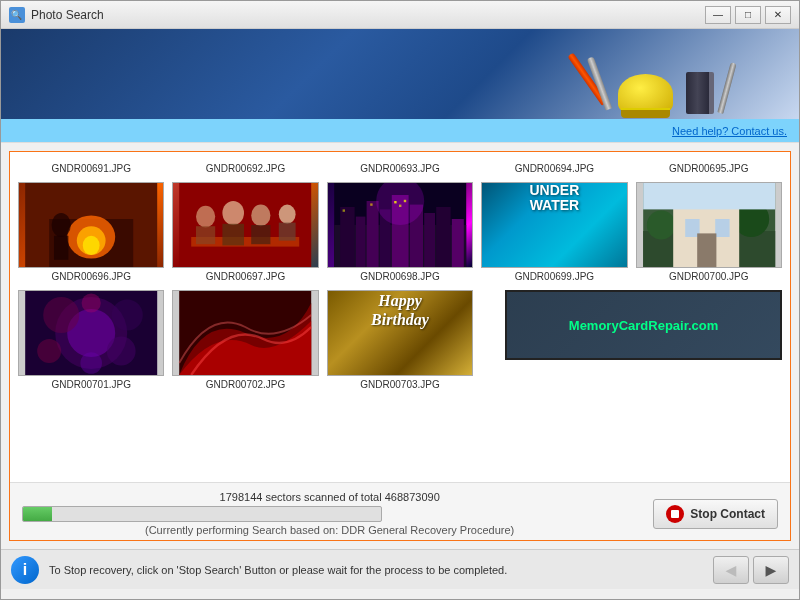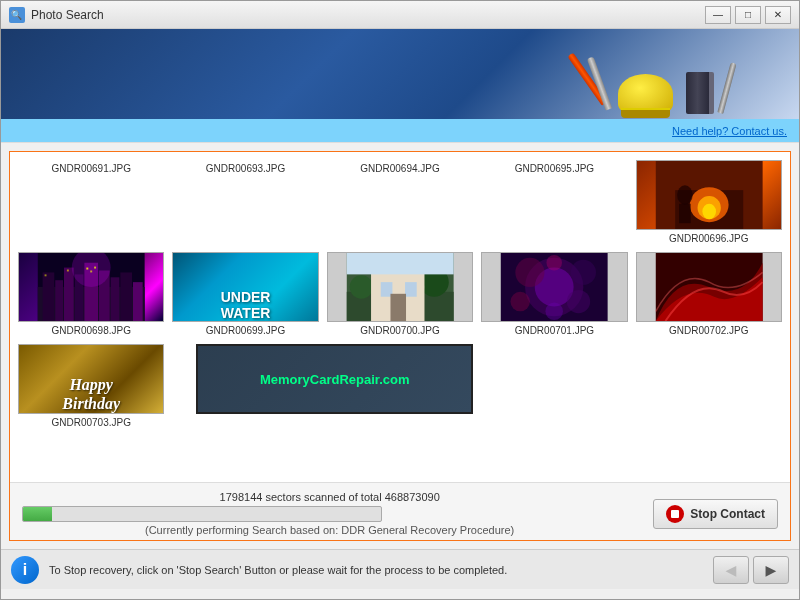--- a/index.html
+++ b/index.html
@@ -155,25 +155,25 @@
       cursor: pointer;
     }
     .grid-item-label {
       font-size: 10px;
       color: #333;
       margin-top: 3px;
       text-align: center;
     }
     .image-placeholder {
       width: 100%;
-      height: 70px;
+      height: 86px;
       background: #ccc;
       border: 1px solid #aaa;
       display: flex;
-      align-items: flex-end;
+      align-items: flex-start;
       justify-content: center;
       overflow: hidden;
     }
 
     
     .img-fireplace { background: linear-gradient(135deg, #8B2500 0%, #cc4400 40%, #ff6600 60%, #8B2500 100%); }
     .img-friends { background: linear-gradient(135deg, #c0392b 0%, #8B0000 40%, #d35400 60%, #2c3e50 100%); }
     .img-city { background: linear-gradient(135deg, #1a0040 0%, #4a0080 40%, #800080 60%, #ff00ff 80%, #000033 100%); }
 
     
@@ -347,20 +347,24 @@
 
 <div class="main-content">
   <div class="image-grid">
 
     <div class="grid-item">
       <div class="image-placeholder" style="background:#f0f0f0;height:0;border:none;"></div>
       <span class="grid-item-label">GNDR00691.JPG</span>
     </div>
     <div class="grid-item">
       <div class="image-placeholder" style="background:#f0f0f0;height:0;border:none;"></div>
+      <span class="grid-item-label">GNDR00692.JPG</span>
+    </div>
+    <div class="grid-item">
+      <div class="image-placeholder" style="background:#f0f0f0;height:0;border:none;"></div>
       <span class="grid-item-label">GNDR00693.JPG</span>
     </div>
     <div class="grid-item">
       <div class="image-placeholder" style="background:#f0f0f0;height:0;border:none;"></div>
       <span class="grid-item-label">GNDR00694.JPG</span>
     </div>
     <div class="grid-item">
       <div class="image-placeholder" style="background:#f0f0f0;height:0;border:none;"></div>
       <span class="grid-item-label">GNDR00695.JPG</span>
     </div>
@@ -374,20 +378,39 @@
 
           <ellipse cx="55" cy="45" rx="20" ry="18" fill="#ff6600" opacity="0.8"></ellipse>
           <ellipse cx="55" cy="48" rx="12" ry="12" fill="#ffaa00" opacity="0.9"></ellipse>
           <ellipse cx="55" cy="52" rx="7" ry="8" fill="#ffee00" opacity="0.7"></ellipse>
 
           <ellipse cx="30" cy="35" rx="8" ry="10" fill="#1a0000" opacity="0.7"></ellipse>
           <rect x="24" y="44" width="12" height="20" fill="#1a0000" opacity="0.7"></rect>
         </svg>
       </div>
       <span class="grid-item-label">GNDR00696.JPG</span>
+    </div>
+    <div class="grid-item">
+      <div class="image-placeholder img-friends">
+        <svg width="100%" height="100%" viewBox="0 0 110 70" xmlns="http://www.w3.org/2000/svg">
+          <rect width="110" height="70" fill="#8B0000"></rect>
+
+          <rect x="10" y="45" width="90" height="8" fill="#cc4400" opacity="0.6"></rect>
+
+          <ellipse cx="22" cy="28" rx="8" ry="9" fill="#cc8866" opacity="0.8"></ellipse>
+          <rect x="14" y="36" width="16" height="15" fill="#884422" opacity="0.7"></rect>
+          <ellipse cx="45" cy="25" rx="9" ry="10" fill="#ddaa88" opacity="0.8"></ellipse>
+          <rect x="36" y="34" width="18" height="18" fill="#553311" opacity="0.7"></rect>
+          <ellipse cx="68" cy="27" rx="8" ry="9" fill="#cc9977" opacity="0.8"></ellipse>
+          <rect x="60" y="35" width="16" height="16" fill="#442211" opacity="0.7"></rect>
+          <ellipse cx="90" cy="26" rx="7" ry="8" fill="#ddbb99" opacity="0.8"></ellipse>
+          <rect x="83" y="33" width="14" height="15" fill="#664433" opacity="0.7"></rect>
+        </svg>
+      </div>
+      <span class="grid-item-label">GNDR00697.JPG</span>
     </div>
     <div class="grid-item">
       <div class="image-placeholder img-city">
         <svg width="100%" height="100%" viewBox="0 0 110 70" xmlns="http://www.w3.org/2000/svg">
           <rect width="110" height="70" fill="#0a0020"></rect>
 
           <rect x="0" y="35" width="110" height="35" fill="#1a0a2a"></rect>
           <rect x="5" y="20" width="12" height="50" fill="#220033"></rect>
           <rect x="18" y="28" width="8" height="42" fill="#330044"></rect>
           <rect x="27" y="15" width="10" height="55" fill="#440055"></rect>

